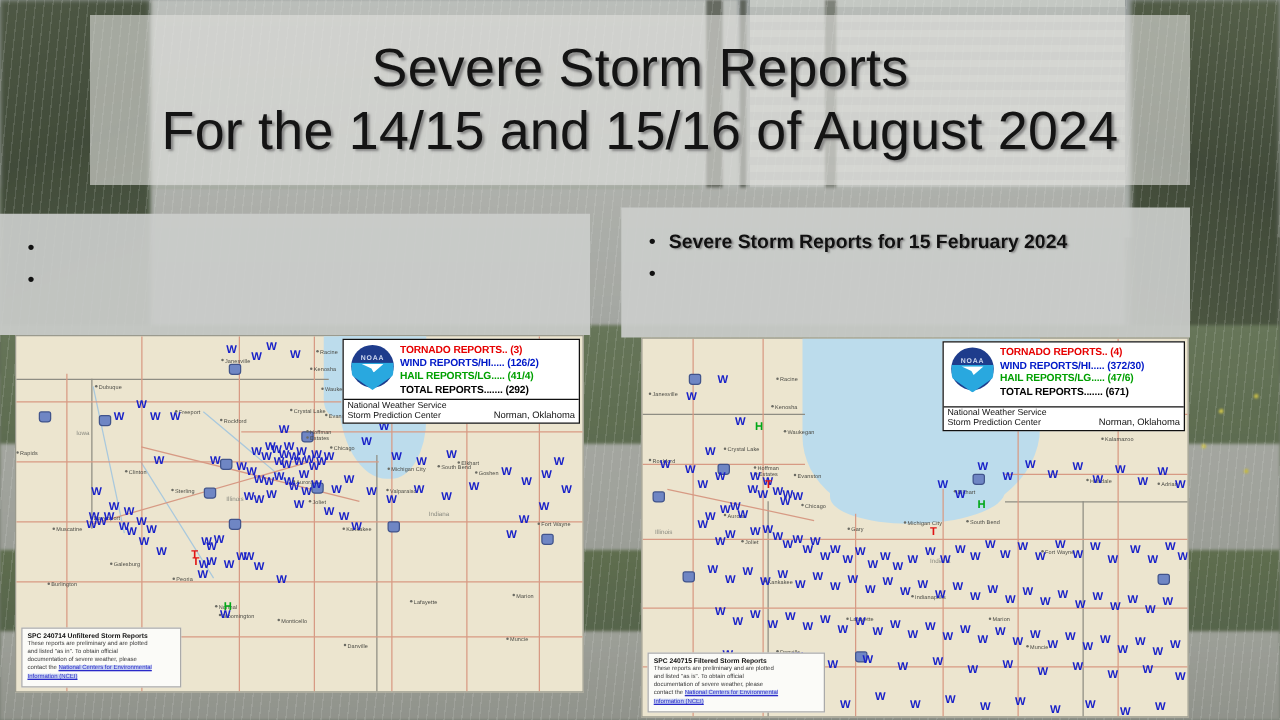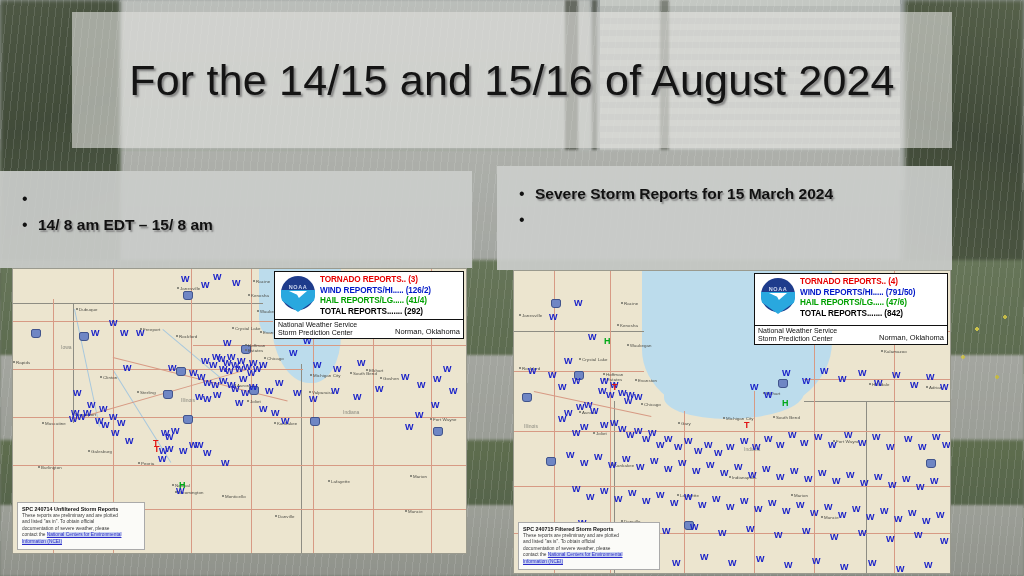--- a/index.html
+++ b/index.html
@@ -173,32 +173,32 @@
   <div class="bg-layer bg-grassMid"></div>
   <div class="bg-layer bg-walk"></div>
   <div class="bg-layer bg-grassLow"></div>
   <div class="bg-layer bg-walk2"></div>
   <div class="bg-flowers"></div>
   <div class="bg-rain"></div>
   <div class="bg-haze"></div>
 </div>
 
 <div id="title-band">
+  <div class="title-line">Severe Storm Reports</div>
   <div class="title-line">For the 14/15 and 15/16 of August 2024</div>
 </div>
 
 <div class="panel" id="panel-left">
 
   <div class="bullet-box" id="bullets-left">
     <div class="bullet-row">
       <span class="bullet-dot">•</span>
     </div>
     <div class="bullet-row">
       <span class="bullet-dot">•</span>
-      <span class="bullet-text">14/ 8 am EDT – 15/ 8 am</span>
     </div>
   </div>
 
   <div class="map" id="map-left">
 
     <div class="lake" style="left:258px;top:-6px;width:70px;height:120px;border-radius:0 0 40% 55%;"></div>
     <div class="lake" style="left:246px;top:-6px;width:40px;height:70px;border-radius:0 0 60% 20%;"></div>
 
     <div class="stateline" style="left:0;top:34px;width:250px;"></div>
     <div class="stateline-v" style="left:288px;top:95px;height:191px;"></div>
@@ -461,21 +461,21 @@
       </div>
     </div>
   </div>
 </div>
 
 <div class="panel" id="panel-right">
 
   <div class="bullet-box" id="bullets-right">
     <div class="bullet-row">
       <span class="bullet-dot">•</span>
-      <span class="bullet-text">Severe Storm Reports for 15 March 2024</span>
+      <span class="bullet-text">Severe Storm Reports for 15 February 2024</span>
     </div>
     <div class="bullet-row">
       <span class="bullet-dot">•</span>
     </div>
   </div>
 
   <div class="map" id="map-right">
 
     <div class="lake" style="left:128px;top:-4px;width:190px;height:150px;border-radius:0 0 50% 45%;"></div>
     <div class="lake" style="left:150px;top:100px;width:140px;height:48px;border-radius:0 0 55% 45%;"></div>
@@ -728,29 +728,29 @@
           <div class="noaa-bird"></div>
           <div class="noaa-txt">NOAA</div>
         </div>
         <div class="legend-rows">
           <div class="lrow tor">
             <span>TORNADO REPORTS..</span>
             <span>(4)</span>
           </div>
           <div class="lrow wind">
             <span>WIND REPORTS/HI.....</span>
-            <span>(791/50)</span>
+            <span>(372/30)</span>
           </div>
           <div class="lrow hail">
             <span>HAIL REPORTS/LG.....</span>
             <span>(47/6)</span>
           </div>
           <div class="lrow tot">
             <span>TOTAL REPORTS.......</span>
-            <span>(842)</span>
+            <span>(671)</span>
           </div>
         </div>
       </div>
       <div class="legend-bot">
         <div class="nws">
           <div>National Weather Service</div>
           <div>Storm Prediction Center</div>
         </div>
         <div class="norman">Norman, Oklahoma</div>
       </div>

